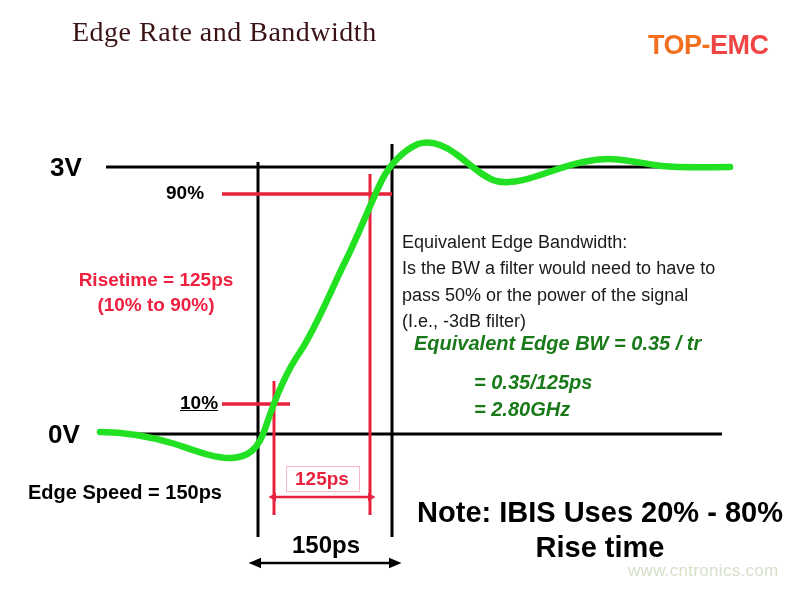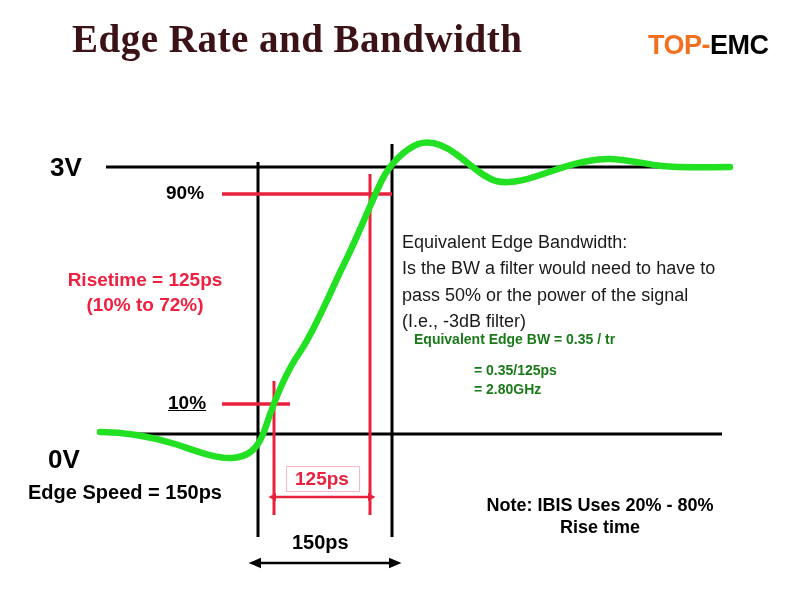--- a/index.html
+++ b/index.html
@@ -15,39 +15,39 @@
     overflow: hidden;
     font-family: "Liberation Sans", sans-serif;
   }
 
   
   #title {
     position: absolute;
     left: 72px;
     top: 16px;
     font-family: "Liberation Serif", serif;
-    font-size: 39px;
-    font-weight: 700;
+    font-size: 28px;
+    font-weight: 400;
     color: #3b1216;
     letter-spacing: 0.5px;
     white-space: nowrap;
   }
   #logo {
     position: absolute;
     left: 648px;
     top: 30px;
     font-family: "Liberation Sans", sans-serif;
     font-size: 27px;
     font-weight: bold;
     letter-spacing: -0.5px;
     white-space: nowrap;
   }
   #logo .lg-top { color: #f07020; }
   #logo .lg-dash { color: #f07020; }
-  #logo .lg-emc { color: #000000; }
+  #logo .lg-emc { color: #ef4444; }
 
   
   #plot {
     position: absolute;
     left: 0;
     top: 0;
   }
 
   
   .lbl {
@@ -73,44 +73,45 @@
     text-align: center;
   }
   .black-body {
     font-size: 18px;
     font-weight: normal;
     color: #1a1a1a;
     line-height: 1.46;
     margin-top: 42px;
   }
   .green-note {
-    font-size: 14px;
+    font-size: 20px;
     font-weight: bold;
     color: #1a7a1a;
     line-height: 1.35;
+    font-style: italic;
   }
   .green-note .gn-indent { display: block; padding-left: 60px; }
   .edge-speed {
     font-size: 20px;
     font-weight: bold;
     color: #000000;
   }
   .dim-red {
     font-size: 19px;
     font-weight: bold;
     color: #e8213c;
   }
   .dim-black {
-    font-size: 20px;
+    font-size: 24px;
     font-weight: bold;
     color: #000000;
   }
   .note-big {
     position: absolute;
-    font-size: 18px;
+    font-size: 29px;
     font-weight: bold;
     color: #000000;
     text-align: center;
     line-height: 1.22;
     white-space: nowrap;
   }
   #watermark {
     position: absolute;
     left: 628px;
     top: 561px;
@@ -188,29 +189,29 @@
              C626,159 644,164 662,166
              C684,168 706,167 730,167" fill="none" stroke="#22e022" stroke-width="6.5" stroke-linecap="round" stroke-linejoin="round"></path>
 
     <line x1="276" y1="497" x2="368" y2="497" stroke="#e8213c" stroke-width="2.4" marker-start="url(#arrRedL)" marker-end="url(#arrRedR)"></line>
 
     <line x1="261" y1="563" x2="389" y2="563" stroke="#000000" stroke-width="2.6" marker-start="url(#arrBlkL)" marker-end="url(#arrBlkR)"></line>
   </svg>
 
   <div class="lbl axis-v" style="left:50px; top:152px;">3V</div>
 
-  <div class="lbl axis-v" style="left:48px; top:444px;">0V</div>
+  <div class="lbl axis-v" style="left:48px; top:419px;">0V</div>
 
   <div class="lbl pct" style="left:166px; top:182px;">90%</div>
 
-  <div class="lbl pct" style="left:168px; top:392px;text-decoration:underline;">10%</div>
-
-  <div class="lbl red-note" style="left:30px; top:267px; width:230px;">
+  <div class="lbl pct" style="left:180px; top:392px;text-decoration:underline;">10%</div>
+
+  <div class="lbl red-note" style="left:41px; top:267px; width:230px;">
     <span>Risetime = 125ps</span><br>
-    <span>(10% to 72%)</span>
+    <span>(10% to 90%)</span>
   </div>
 
   <div class="lbl black-body" style="left:402px; top:187px;">
     <div>Equivalent Edge Bandwidth:</div>
     <div>Is the BW a filter would need to have to</div>
     <div>pass 50% or the power of the signal</div>
     <div>(I.e., -3dB filter)</div>
   </div>
 
   <div class="lbl green-note" style="left:414px; top:330px;">
@@ -225,14 +226,15 @@
   <div id="dim125-box"></div>
   <div class="lbl dim-red" style="left:295px; top:468px;text-align:center;">125ps</div>
 
   <div class="lbl dim-black" style="left:292px; top:531px;">150ps</div>
 
   <div class="note-big" style="left:404px; top:495px; width:392px;">
     <div>Note: IBIS Uses 20% - 80%</div>
     <div>Rise time</div>
   </div>
 
+  <div id="watermark">www.cntronics.com</div>
 
 </div>
 
 </body></html>

